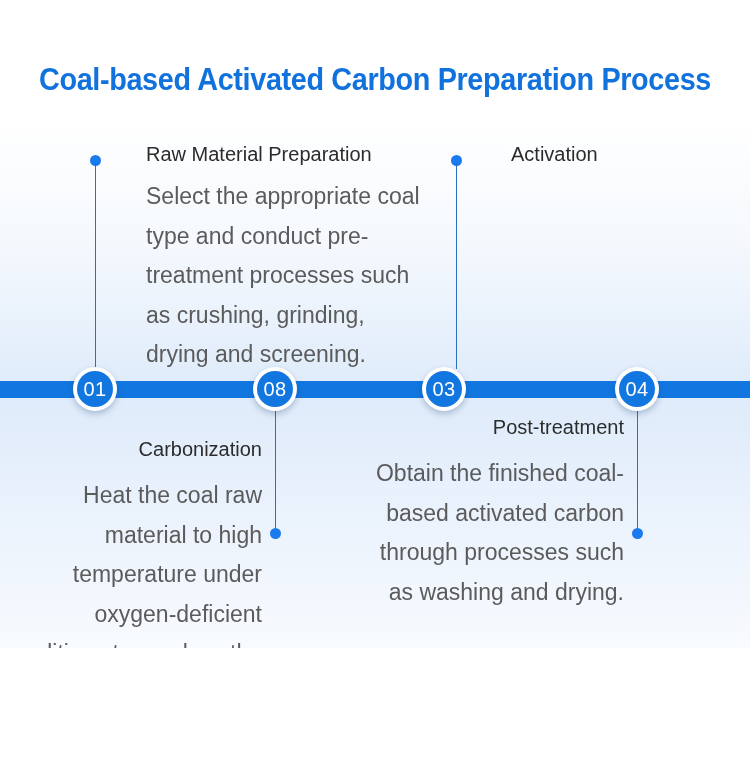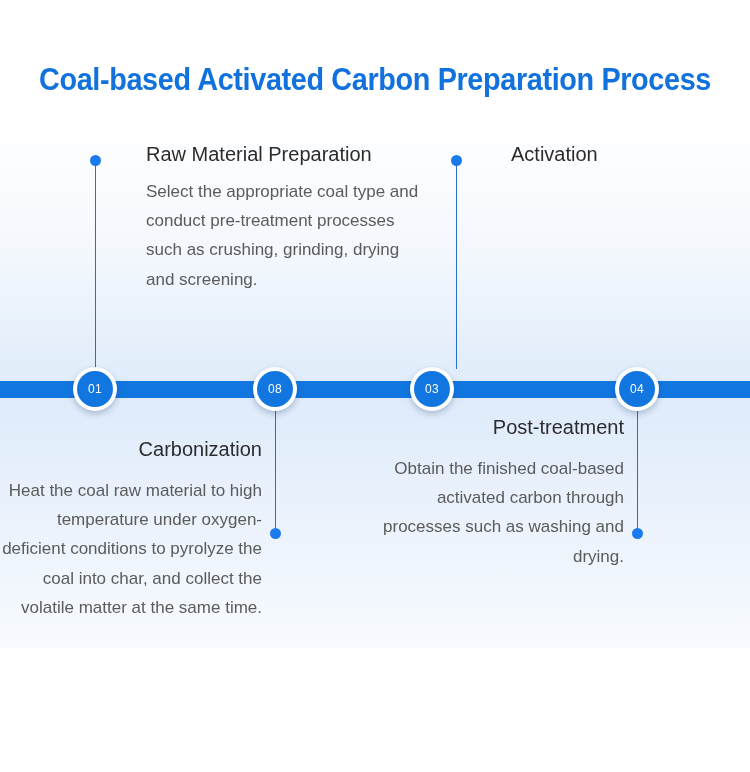--- a/index.html
+++ b/index.html
@@ -76,21 +76,21 @@
   }
   .node-inner {
     width: 36px;
     height: 36px;
     border-radius: 50%;
     background: #1276e0;
     color: #ffffff;
     display: flex;
     align-items: center;
     justify-content: center;
-    font-size: 12px;
+    font-size: 20px;
     font-weight: normal;
     letter-spacing: 0.3px;
   }
 
   
   .conn-line {
     position: absolute;
     width: 1px;
     background: #2b6fc4;
     margin-left: -0.5px;
@@ -110,21 +110,21 @@
   }
   .block h3 {
     margin: 0 0 12px 0;
     font-size: 20px;
     font-weight: normal;
     color: #2c2c2c;
     line-height: 1.1;
   }
   .block p {
     margin: 0;
-    font-size: 17px;
+    font-size: 23px;
     line-height: 1.72;
     color: #5b5b5b;
   }
   .block.left-align { text-align: left; }
   .block.right-align { text-align: right; }
   .block.right-align h3 { margin-bottom: 16px; }
 </style>
 </head>
 <body>
 
@@ -160,20 +160,20 @@
     <h3>Post-treatment</h3>
     <p>Obtain the finished coal-based activated carbon through processes such as washing and drying.</p>
   </div>
 
   <div class="node" style="left:95px;">
     <div class="node-inner">01</div>
   </div>
   <div class="node" style="left:275px;">
     <div class="node-inner">08</div>
   </div>
-  <div class="node" style="left:432px;">
+  <div class="node" style="left:444px;">
     <div class="node-inner">03</div>
   </div>
   <div class="node" style="left:637px;">
     <div class="node-inner">04</div>
   </div>
 
 </div>
 
 </body></html>

